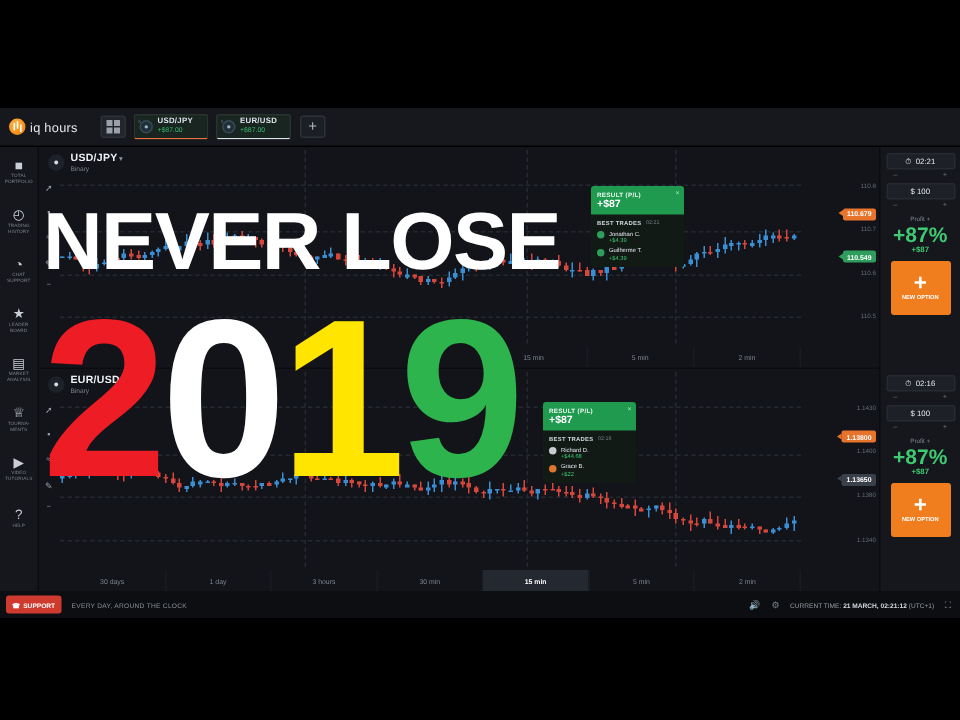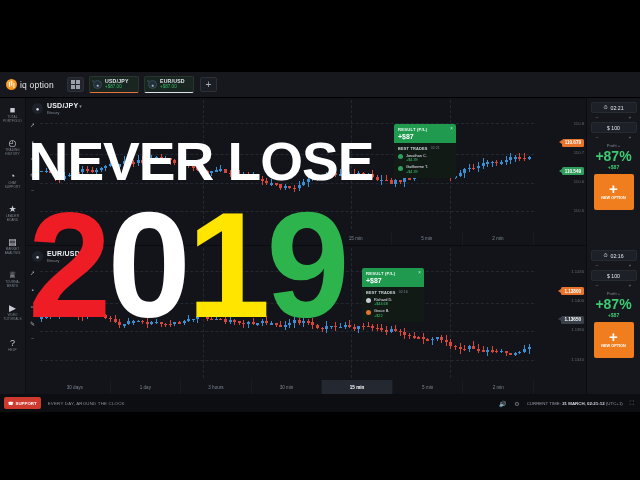--- a/index.html
+++ b/index.html
@@ -144,21 +144,21 @@
 <div id="stage">
 
   <div class="letterbox-top"></div>
   <div class="letterbox-bottom"></div>
 
   <div id="app">
 
     <div class="topnav">
       <div class="logo">
         <div class="logo-mark"></div>
-        <div class="logo-text">iq option</div>
+        <div class="logo-text">iq hours</div>
       </div>
       <div class="grid-btn">
         <i></i>
           <i></i>
           <i></i>
           <i></i>
       </div>
       <div class="tab t1">
         <span class="tab-x">x</span>
         <span class="tab-flag">●</span>

